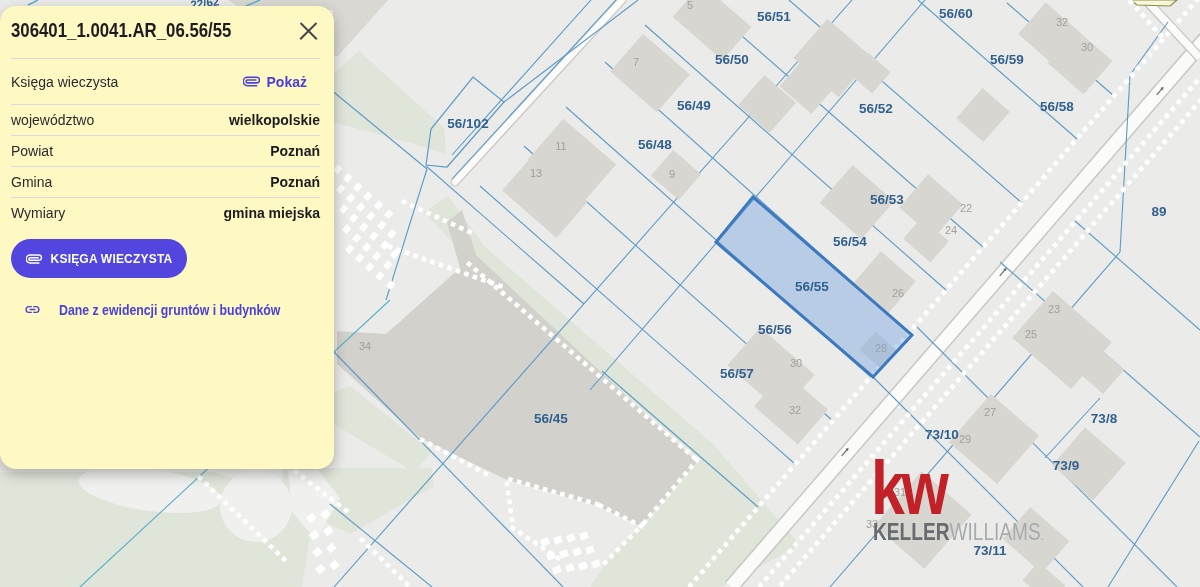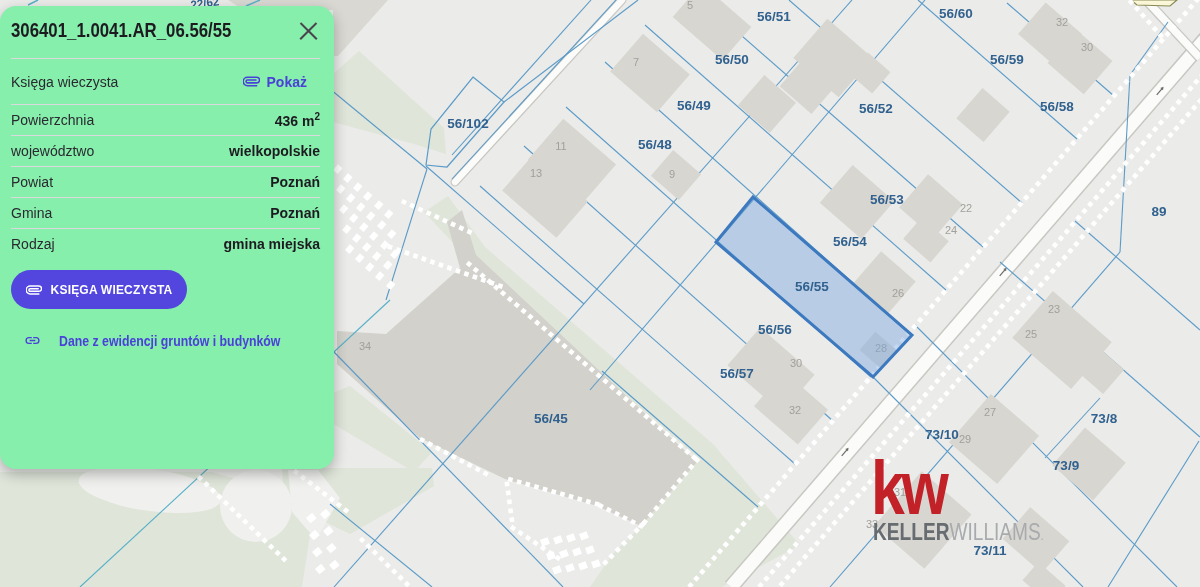--- a/index.html
+++ b/index.html
@@ -1,17 +1,17 @@
 <!DOCTYPE html>
 <html><head><meta charset="utf-8">
 <style>
 * { margin:0; padding:0; box-sizing:border-box; }
 body { width:1200px; height:587px; overflow:hidden; font-family:"Liberation Sans", sans-serif; position:relative; background:#ebebe9; }
 #map { position:absolute; left:0; top:0; }
-#panel { position:absolute; left:0; top:6px; width:334px; height:463px; background:#86efac;
+#panel { position:absolute; left:0; top:6px; width:334px; height:463px; background:#fef9c3;
   border-radius:16px; box-shadow:0 5px 14px rgba(0,0,0,0.28); padding:0 14px 0 11px; }
 .ttl { display:flex; justify-content:space-between; align-items:center; height:52px; padding-top:4px; }
 .ttl h1 { font-size:20px; color:#1d1b20; letter-spacing:0px; transform:scaleX(0.84); transform-origin:0 50%; white-space:nowrap; margin-top:-7px; }
 .close { width:20px; height:20px; position:relative; margin-right:1px; margin-top:-6px; }
 .close:before, .close:after { content:""; position:absolute; left:-2px; top:9px; width:23px; height:2.4px; background:#49454e; }
 .close:before { transform:rotate(45deg); }
 .close:after { transform:rotate(-45deg); }
 .row { display:flex; justify-content:space-between; align-items:center; height:31px; border-top:1px solid #dcd9de; font-size:14px; color:#2b2930; }
 .row.first { height:46px; }
 .row b { color:#1d1b20; }
@@ -618,43 +618,39 @@
 
   <div class="row first">
       <span>Księga wieczysta</span>
       <span class="pk"><svg width="17" height="17" viewBox="0 0 24 24" fill="none" stroke="#4a41d8" stroke-width="2.2" stroke-linecap="round" style="flex:none">
           <g transform="rotate(45 12 12)">
             <path d="M21.4 11.05l-9.19 9.19a6 6 0 0 1-8.49-8.49l9.19-9.19a4 4 0 0 1 5.66 5.66l-9.2 9.19a2 2 0 0 1-2.83-2.83l8.49-8.48"></path>
           </g>
         </svg>Pokaż</span>
     </div>
 
-  <div class="row">
-      <span>Powierzchnia</span>
-      <b>436 m<sup>2</sup></b>
-    </div>
 
 
   <div class="row">
       <span>województwo</span>
       <b>wielkopolskie</b>
     </div>
 
   <div class="row">
       <span>Powiat</span>
       <b>Poznań</b>
     </div>
 
   <div class="row">
       <span>Gmina</span>
       <b>Poznań</b>
     </div>
 
   <div class="row">
-      <span>Rodzaj</span>
+      <span>Wymiary</span>
       <b>gmina miejska</b>
     </div>
 
   <div id="kwbtn"><svg width="16" height="16" viewBox="0 0 24 24" fill="none" stroke="#fff" stroke-width="2.2" stroke-linecap="round" style="flex:none">
         <g transform="rotate(45 12 12)">
           <path d="M21.4 11.05l-9.19 9.19a6 6 0 0 1-8.49-8.49l9.19-9.19a4 4 0 0 1 5.66 5.66l-9.2 9.19a2 2 0 0 1-2.83-2.83l8.49-8.48"></path>
         </g>
       </svg>KSIĘGA WIECZYSTA</div>
 
   <div class="lnks">

